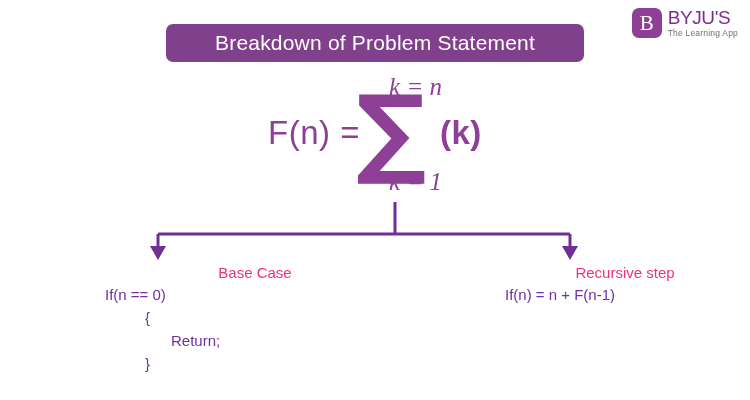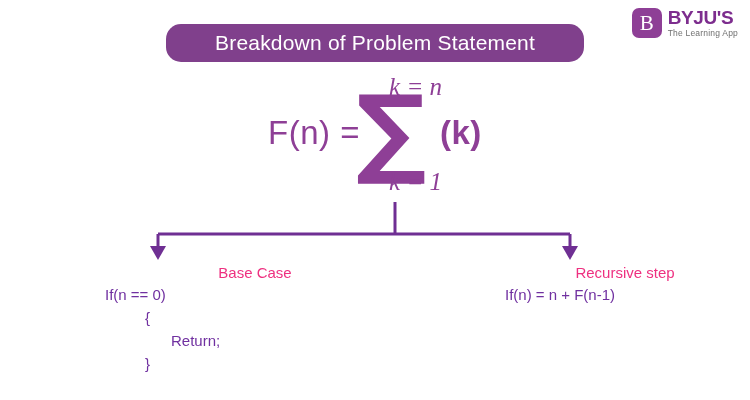--- a/index.html
+++ b/index.html
@@ -47,39 +47,39 @@
     letter-spacing: 0;
   }
   .logo-text {
     display: flex;
     flex-direction: column;
     line-height: 1;
   }
   .logo-name {
     color: #7d2d8e;
     font-size: 19px;
-    font-weight: bold;
+    font-weight: normal;
     letter-spacing: -0.4px;
   }
   .logo-tag {
     color: #6f6f6f;
     font-size: 8.5px;
     margin-top: 2px;
     letter-spacing: 0.2px;
   }
 
   
   .title-banner {
     position: absolute;
     left: 166px;
     top: 24px;
     width: 418px;
     height: 38px;
     background: #80408c;
-    border-radius: 15px;
+    border-radius: 7px;
     display: flex;
     align-items: center;
     justify-content: center;
   }
   .title-text {
     color: #ffffff;
     font-size: 21px;
     letter-spacing: 0.2px;
   }
 

